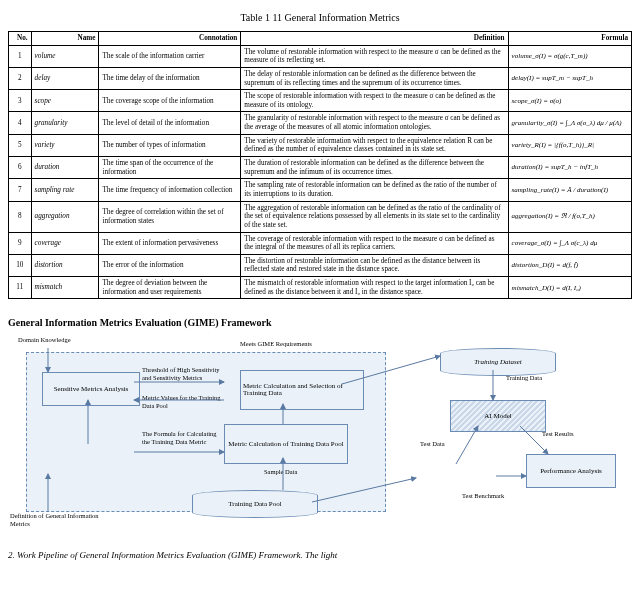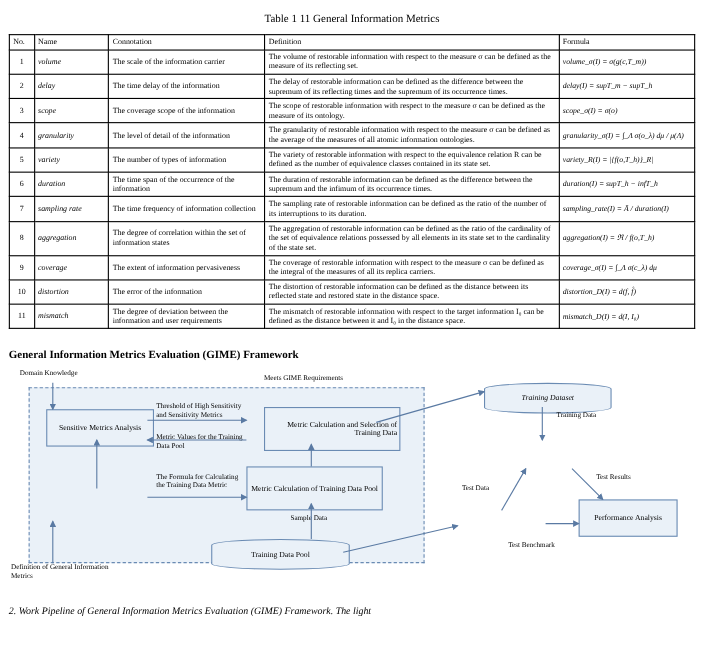--- a/index.html
+++ b/index.html
@@ -25,22 +25,22 @@
   }
   th, td {
     border: 1px solid #000;
     padding: 2px 3px;
     vertical-align: middle;
     text-align: left;
     line-height: 1.2;
     overflow: hidden;
   }
   th {
-    text-align: left;
-    font-weight: normal;
+    text-align: right;
+    font-weight: bold;
   }
   col.no { width: 22px; }
   col.name { width: 66px; }
   col.conn { width: 138px; }
   col.def { width: 260px; }
   col.form { width: 120px; }
   td.no { text-align: center; }
   td.name { font-style: italic; }
   td.formula { font-style: italic; font-family: "Times New Roman", serif; font-size: 7px; }
   .fig-title {
@@ -56,21 +56,21 @@
   .dashed-box {
     position: absolute;
     border: 1px dashed #6a8bb3;
     background: #eaf1f8;
   }
   .box {
     position: absolute;
     background: #eaf1f8;
     border: 1px solid #6a8bb3;
     font-size: 7px;
-    text-align: right;
+    text-align: left;
     display: flex;
     align-items: center;
     justify-content: center;
     padding: 2px;
     line-height: 1.1;
   }
   .cyl {
     position: absolute;
     background: #eaf1f8;
     border: 1px solid #6a8bb3;
@@ -220,20 +220,21 @@
   <div class="box" style="left:216px;top:36px;width:118px;height:34px;margin-left:16px;">Metric Calculation and Selection of Training Data</div>
   <div class="box" style="left:216px;top:90px;width:118px;height:34px;">Metric Calculation of Training Data Pool</div>
 
   <div class="label" style="left:134px;top:32px;width:80px;">Threshold of High Sensitivity and Sensitivity Metrics</div>
   <div class="label" style="left:134px;top:60px;width:80px;">Metric Values for the Training Data Pool</div>
   <div class="label" style="left:134px;top:96px;width:80px;">The Formula for Calculating the Training Data Metric</div>
   <div class="label" style="left:256px;top:134px;width:60px;">Sample Data</div>
 
   <div class="cyl" style="left:184px;top:156px;width:120px;height:22px;">Training Data Pool</div>
   <div class="cyl" style="left:432px;top:14px;width:110px;height:22px;font-style:italic;">Training Dataset</div>
+  <div class="box hatch" style="left:442px;top:66px;width:90px;height:26px;">AI Model</div>
   <div class="box" style="left:518px;top:120px;width:84px;height:28px;">Performance Analysis</div>
 
   <div class="label" style="left:498px;top:40px;width:60px;">Training Data</div>
   <div class="label" style="left:412px;top:106px;width:50px;">Test Data</div>
   <div class="label" style="left:534px;top:96px;width:60px;">Test Results</div>
   <div class="label" style="left:454px;top:158px;width:80px;">Test Benchmark</div>
 
   <svg class="arrows" viewBox="0 0 624 210">
     <defs>
       <marker id="ah" markerWidth="6" markerHeight="6" refX="5" refY="3" orient="auto">

